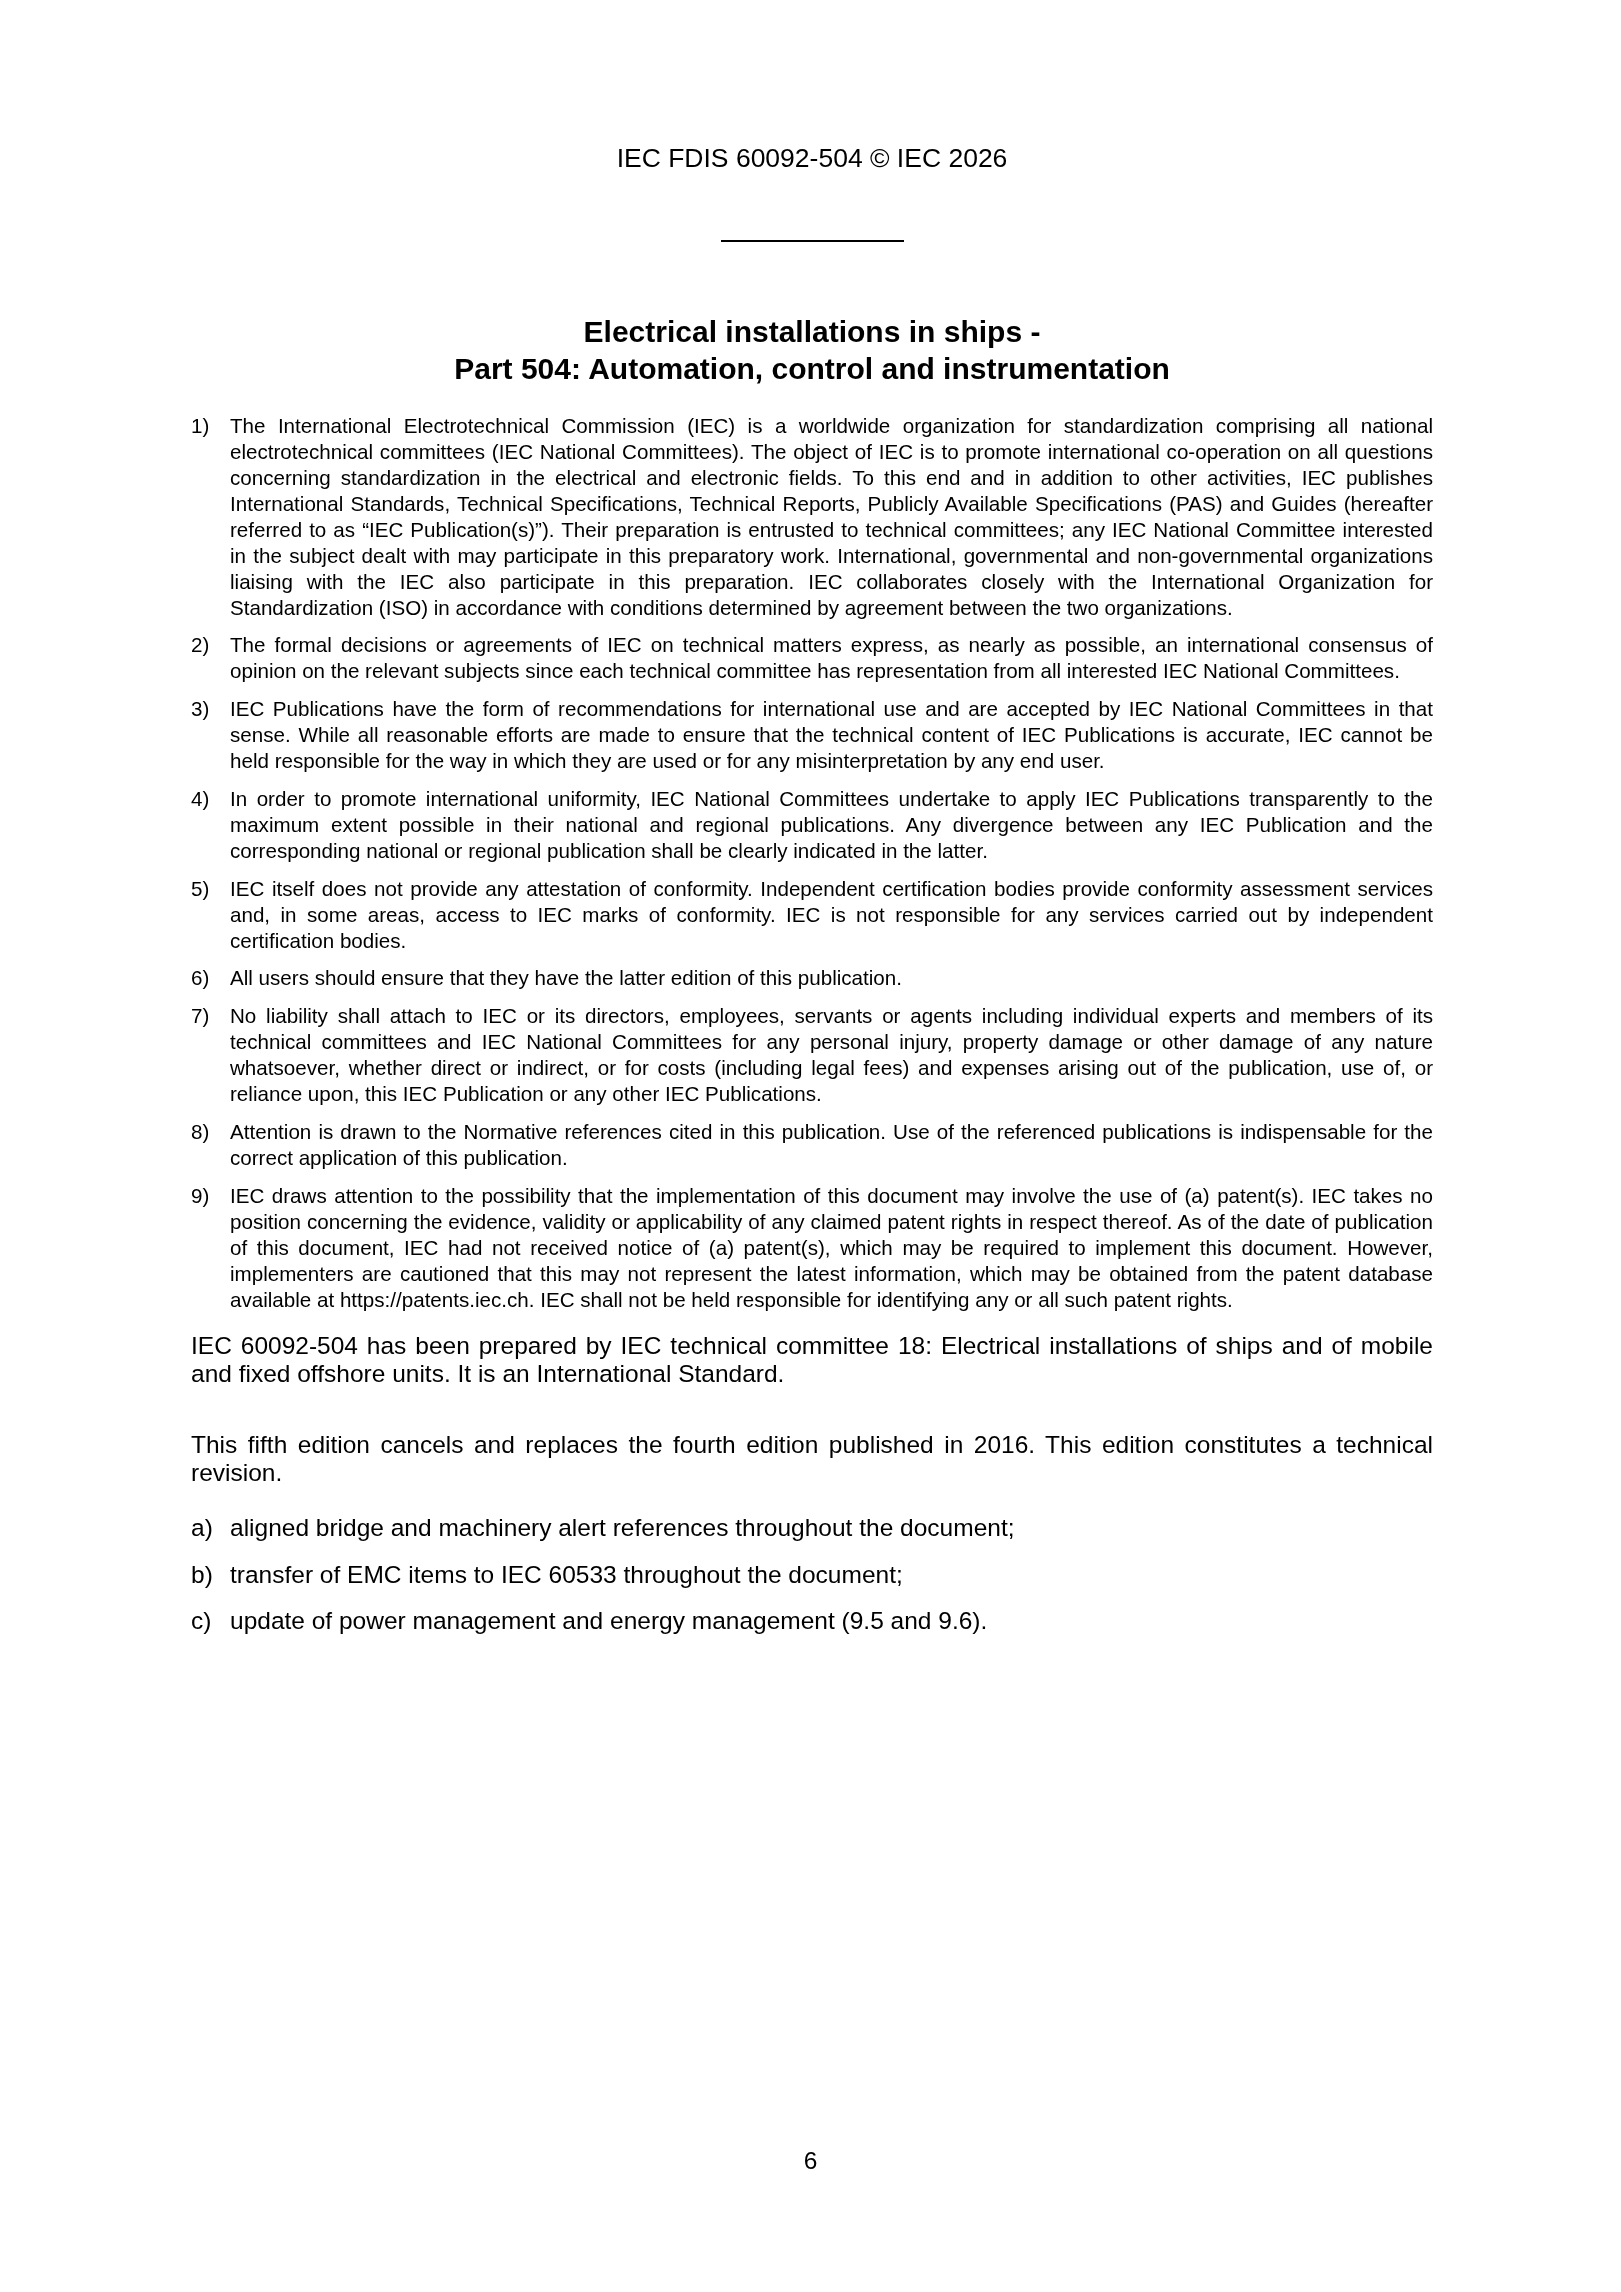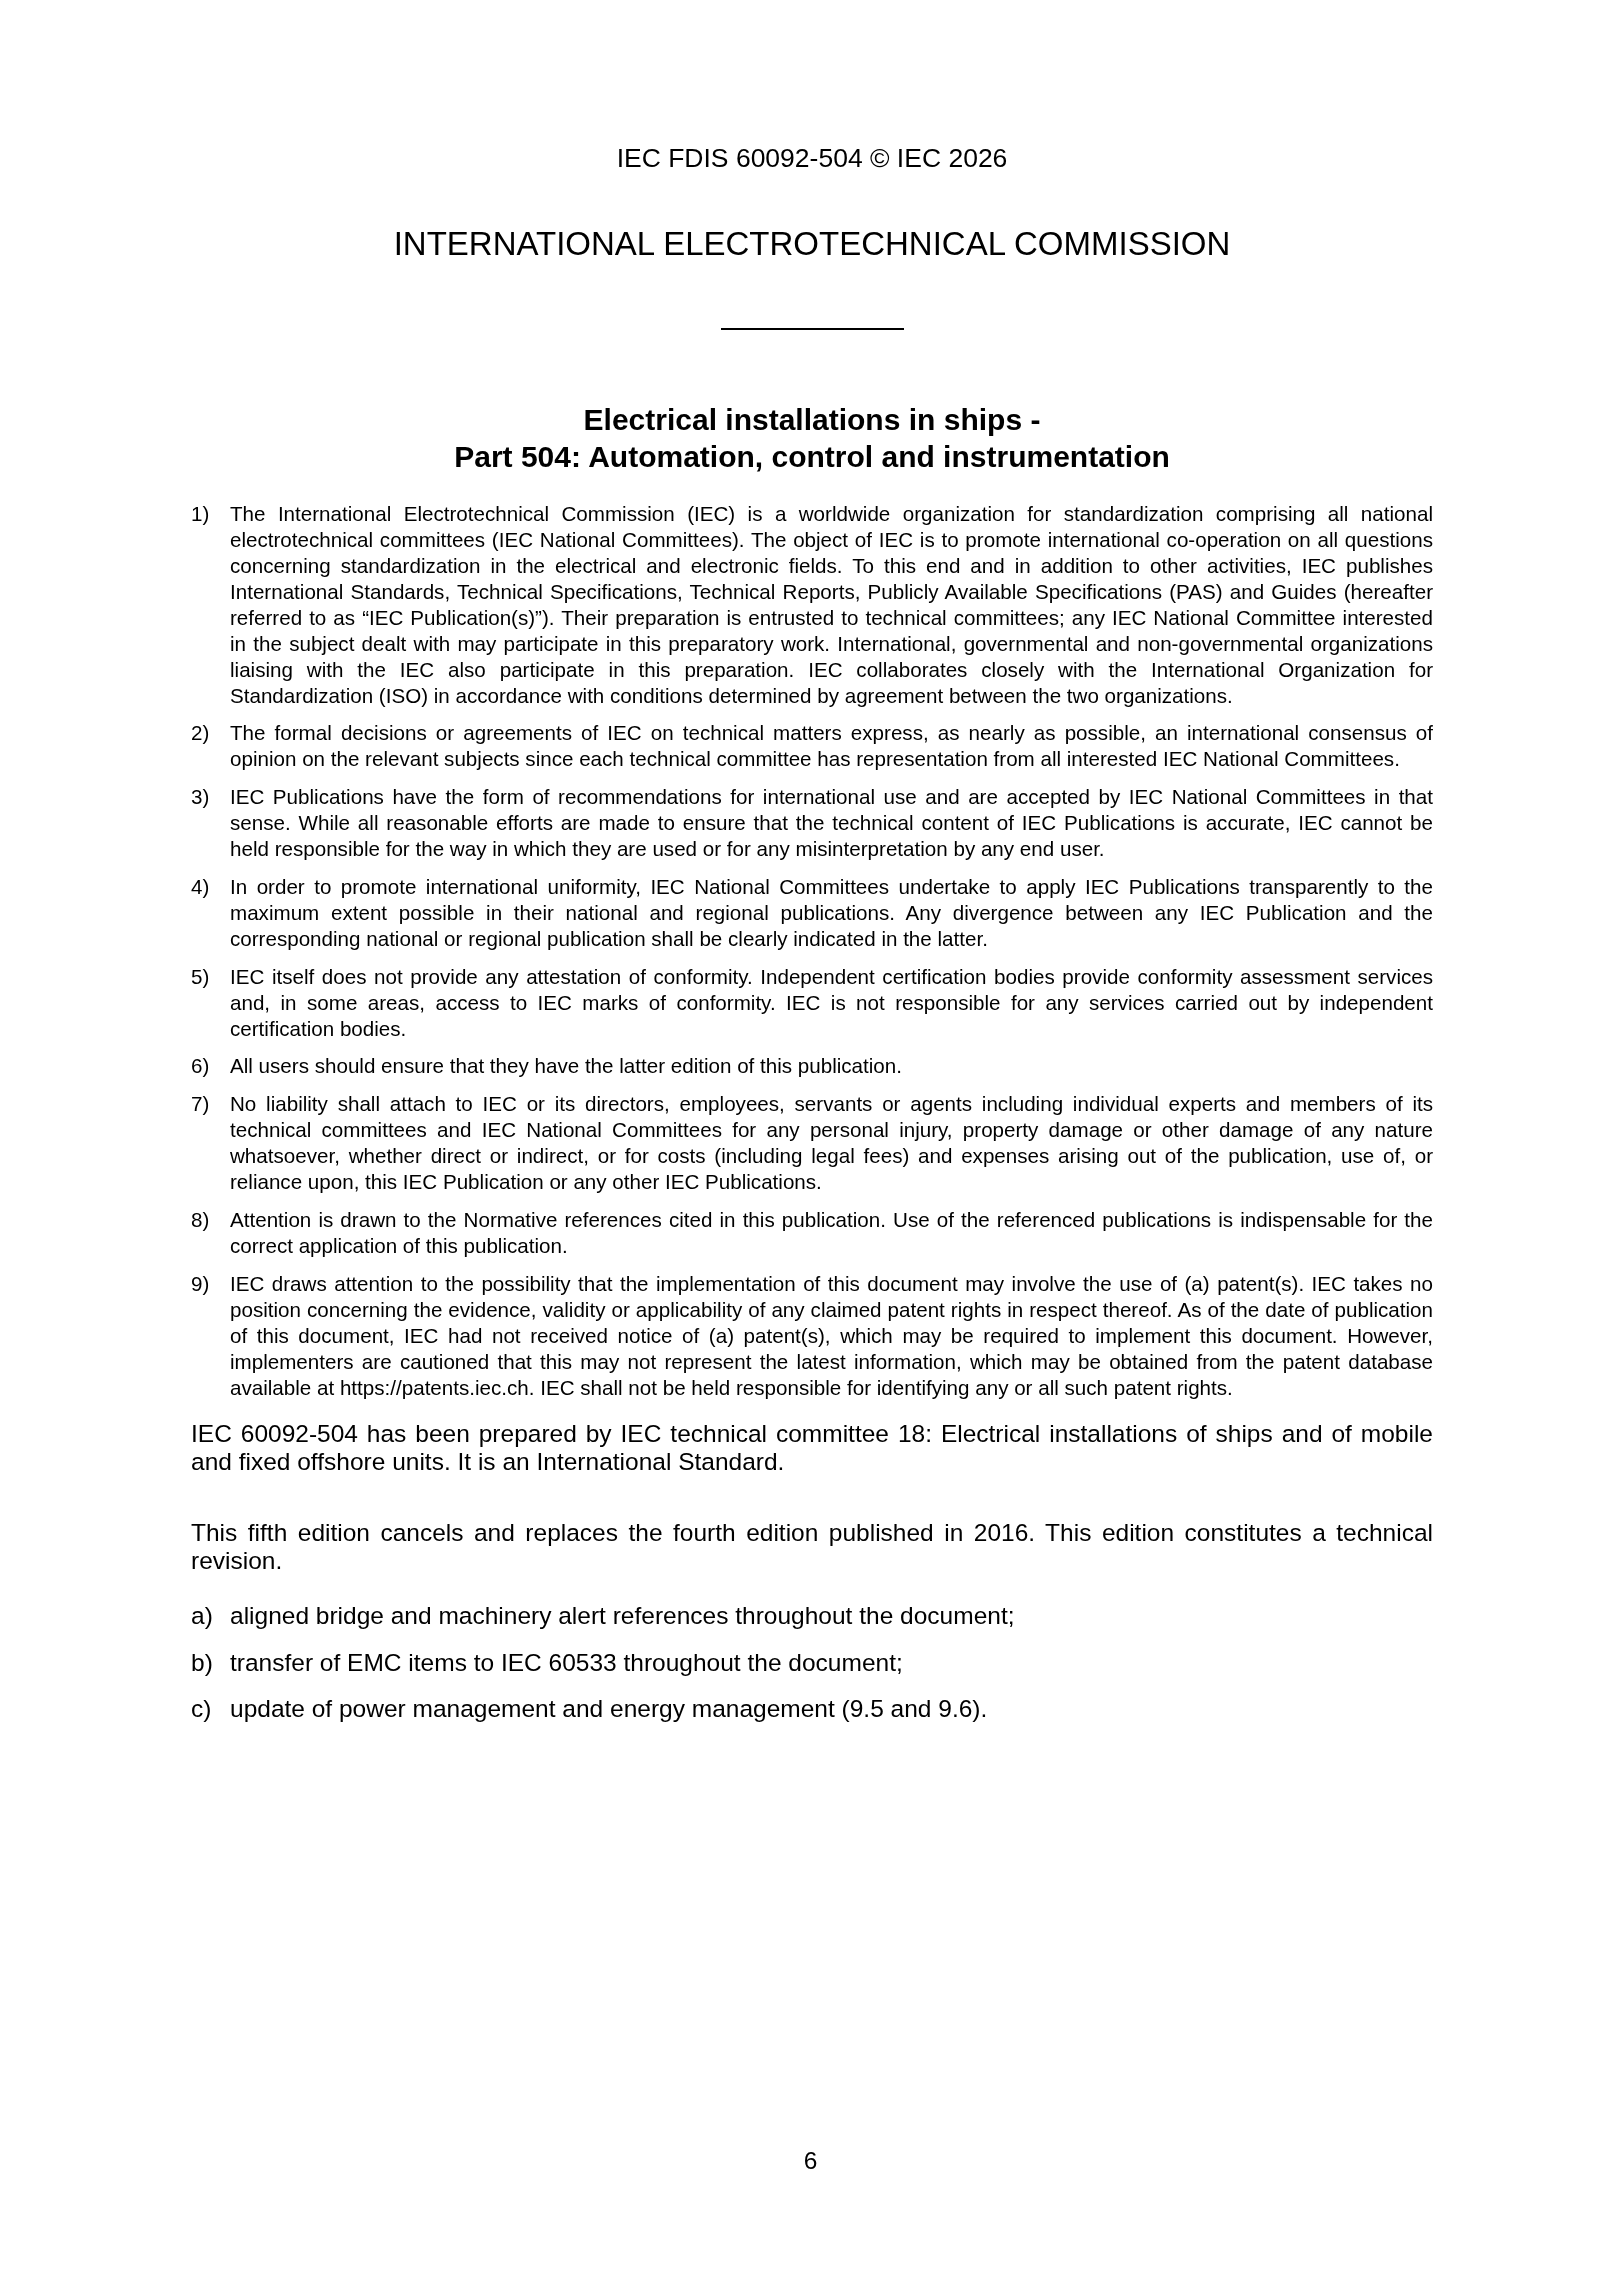--- a/index.html
+++ b/index.html
@@ -86,21 +86,20 @@
     line-height: 27.4px;
   }
 </style>
 </head>
 <body>
 
 <div class="content">
 
   <div class="doc-ref">IEC FDIS 60092-504 © IEC 2026</div>
 
-  <div class="org-title">INTERNATIONAL ELECTROTECHNICAL COMMISSION</div>
 
   <div class="separator"></div>
 
   <div class="doc-title">
     <div>Electrical installations in ships -</div>
     <div>Part 504: Automation, control and instrumentation</div>
   </div>
 
 
   <div class="fw-list">

